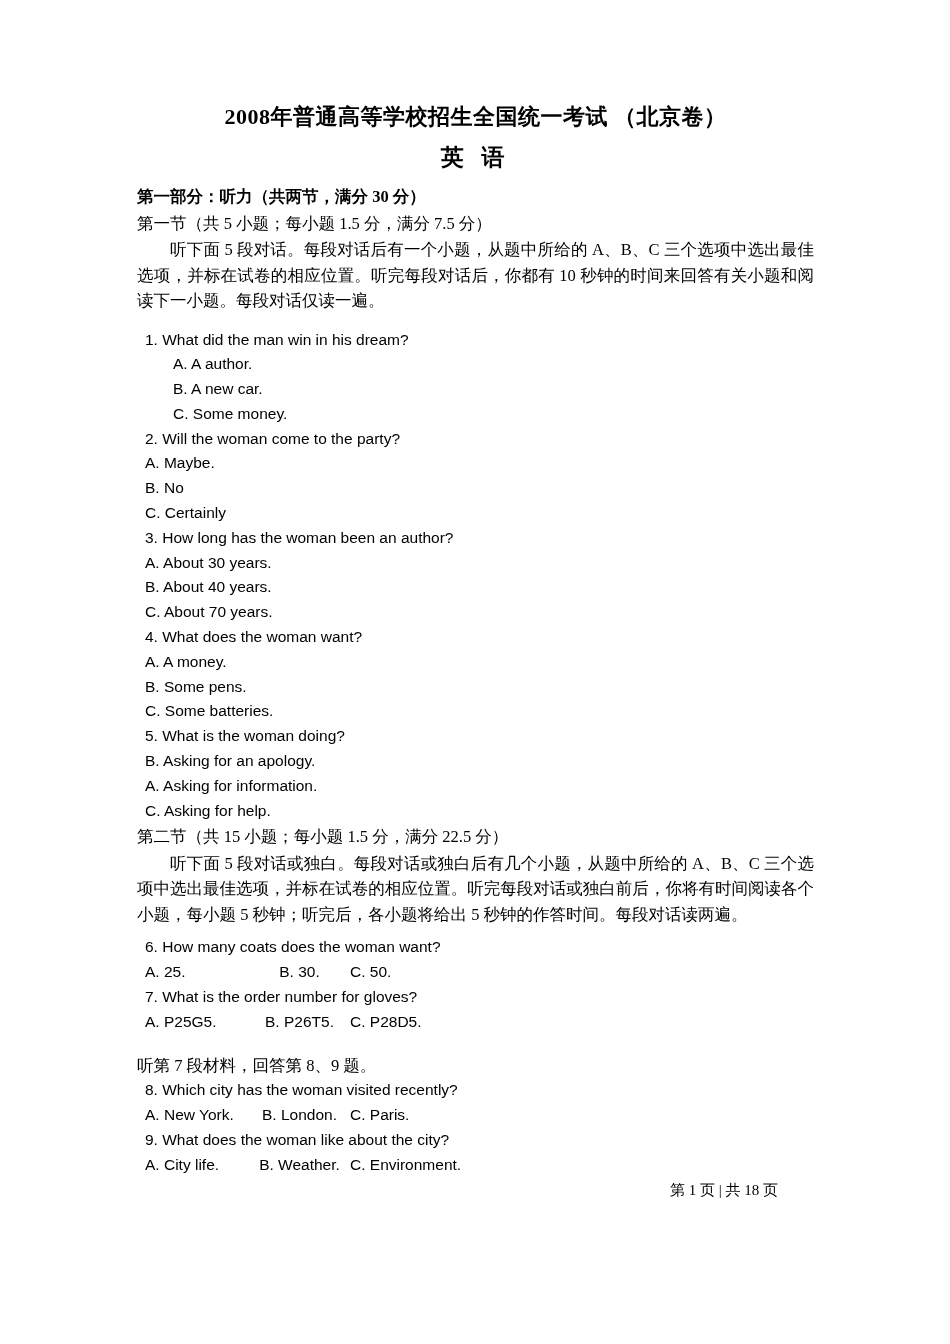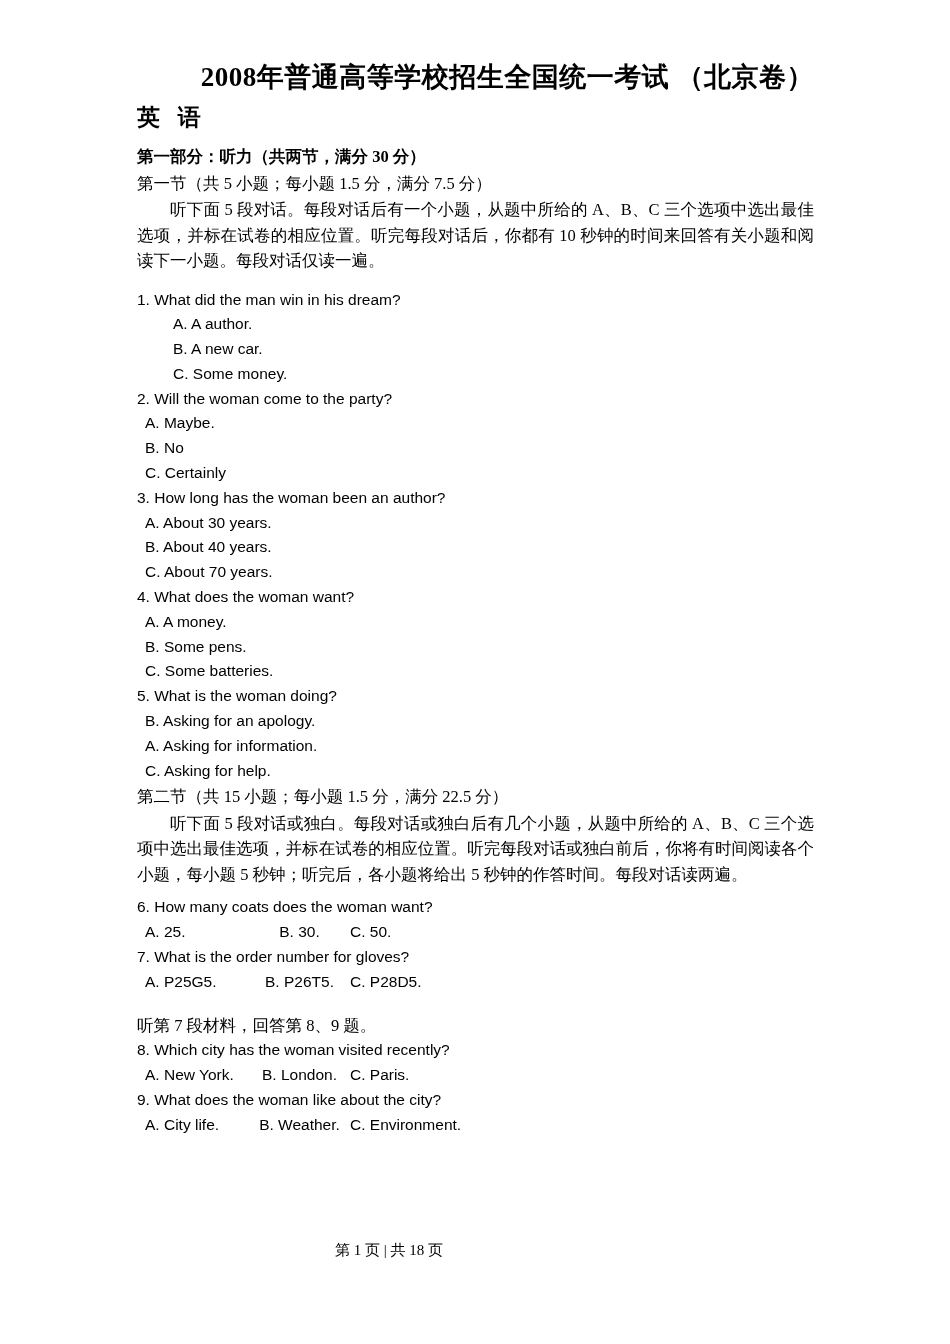--- a/index.html
+++ b/index.html
@@ -23,32 +23,32 @@
   }
   .content {
     position: absolute;
     left: 137px;
     top: 0;
     width: 677px;
   }
 
   
   .doc-title {
-    margin-top: 60px;
-    text-align: right;
+    margin-top: 100px;
+    text-align: center;
     font-family: "Liberation Serif", "DejaVu Serif", serif;
     font-weight: bold;
-    font-size: 27px;
+    font-size: 22px;
     line-height: 34px;
     letter-spacing: 0.5px;
     white-space: nowrap;
   }
   .doc-subtitle {
     margin-top: 10px;
-    text-align: left;
+    text-align: center;
     font-family: "Liberation Serif", "DejaVu Serif", serif;
     font-weight: bold;
     font-size: 23px;
     line-height: 28px;
     letter-spacing: 6px;
   }
 
   
   .cn {
     font-family: "Liberation Serif", "DejaVu Serif", serif;
@@ -72,21 +72,21 @@
     margin-top: 18px;
   }
 
   
   .q {
     font-family: "Liberation Sans", "DejaVu Sans", sans-serif;
     font-size: 15.5px;
     line-height: 24.8px;
     white-space: nowrap;
   }
-  .q-stem { margin-left: 0px; }
+  .q-stem { margin-left: 8px; }
   .opt { margin-left: 8px; }
   .opt-deep { margin-left: 36px; }
 
   .opt-row {
     font-family: "Liberation Sans", "DejaVu Sans", sans-serif;
     font-size: 15.5px;
     line-height: 24.8px;
     margin-left: 8px;
     white-space: nowrap;
   }
@@ -95,23 +95,23 @@
   .opt-row .ob { width: 101px; text-align: center; }
   .opt-row .oc { width: auto; }
 
   .gap-q { margin-top: 14px; }
   .gap-sm { margin-top: 8px; }
 
   
   .footer {
     position: absolute;
     left: 0;
-    top: 1240px;
+    top: 1180px;
     width: 778px;
-    text-align: center;
+    text-align: right;
     font-family: "Liberation Serif", "DejaVu Serif", serif;
     font-size: 15px;
     line-height: 20px;
     color: #000000;
   }
 </style>
 </head>
 <body>
 
 <div class="page">

